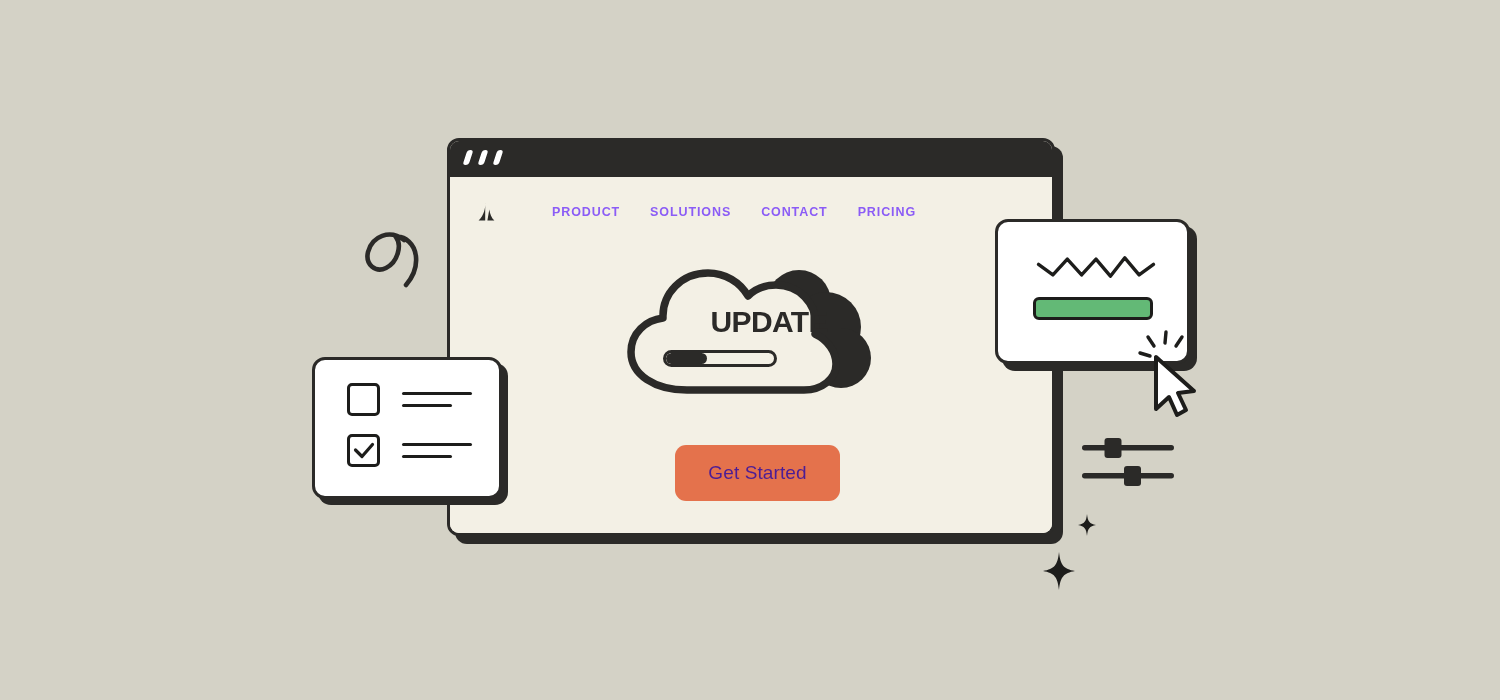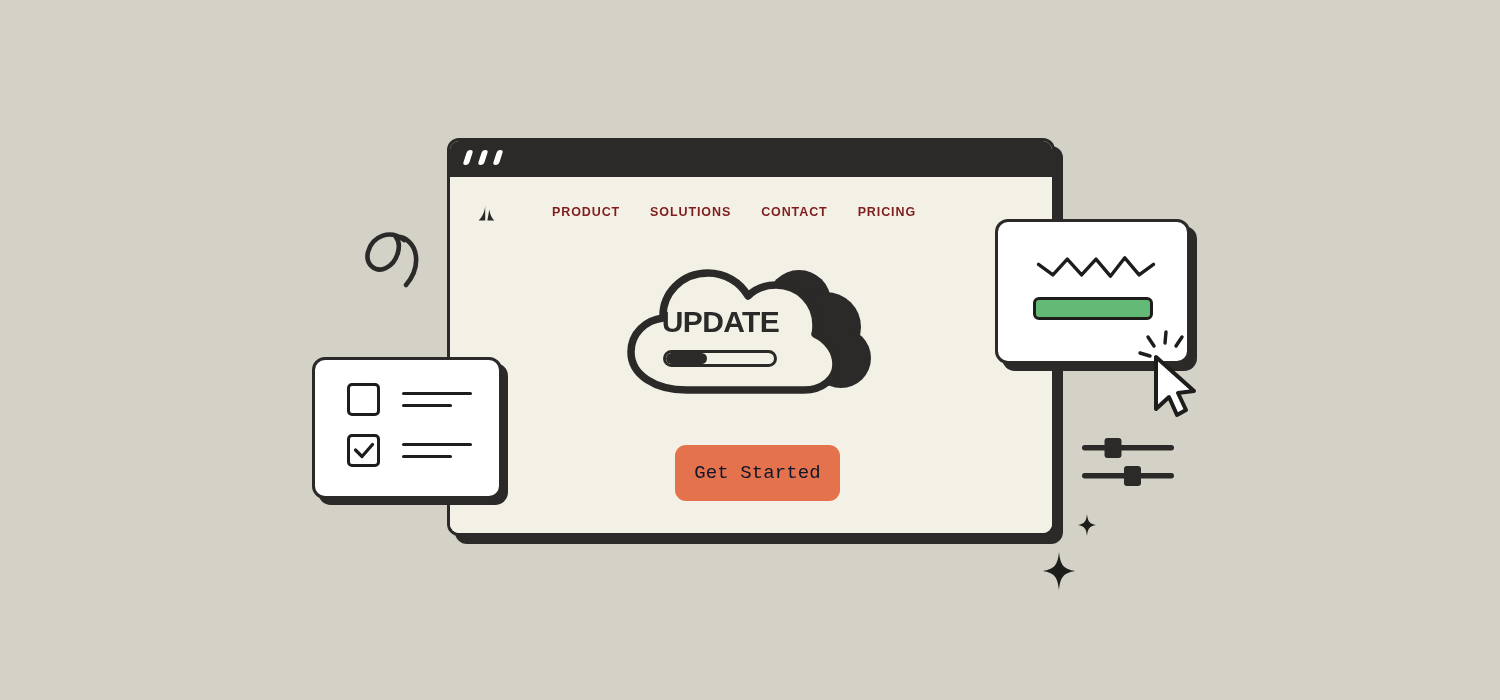--- a/index.html
+++ b/index.html
@@ -99,40 +99,40 @@
   .nav-links {
     display: flex;
     align-items: center;
     gap: 30px;
     margin-left: 52px;
   }
   .nav-link {
     font-size: 12.5px;
     font-weight: bold;
     letter-spacing: 0.9px;
-    color: #7f1d1d;
+    color: #8b5cf6;
     white-space: nowrap;
     cursor: pointer;
   }
 
   
   .hero-cloud {
     position: absolute;
     left: 163px;
     top: 80px;
     width: 275px;
     height: 145px;
   }
   .cloud-svg { display: block; width: 275px; height: 145px; }
   .update-word {
     position: absolute;
     left: 0;
     top: 48px;
     width: 215px;
-    text-align: center;
+    text-align: right;
     font-size: 30px;
     font-weight: bold;
     letter-spacing: -0.6px;
     color: #2b2a28;
   }
   .cloud-progress {
     position: absolute;
     left: 50px;
     top: 93px;
     width: 114px;
@@ -152,23 +152,23 @@
   
   .cta-button {
     position: absolute;
     left: 225px;
     top: 268px;
     width: 165px;
     height: 56px;
     background: #e4724c;
     border: none;
     border-radius: 11px;
-    color: #0f172a;
+    color: #4c1d95;
     font-size: 19px;
-    font-family: Liberation Mono, monospace;
+    font-family: Liberation Sans, sans-serif;
     letter-spacing: 0.1px;
     cursor: pointer;
   }
 
   
   .checklist-card {
     position: absolute;
     left: 312px;
     top: 357px;
     width: 190px;

